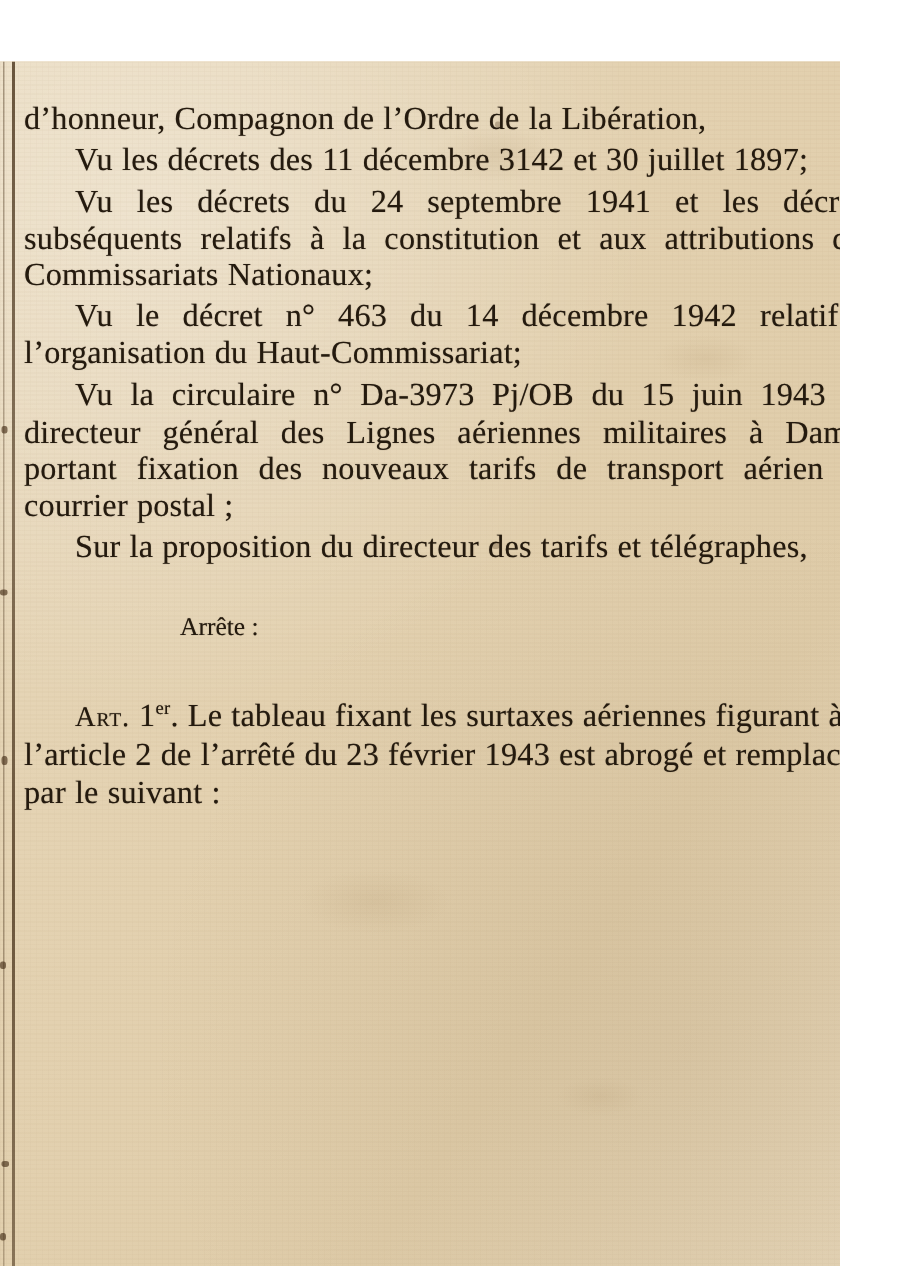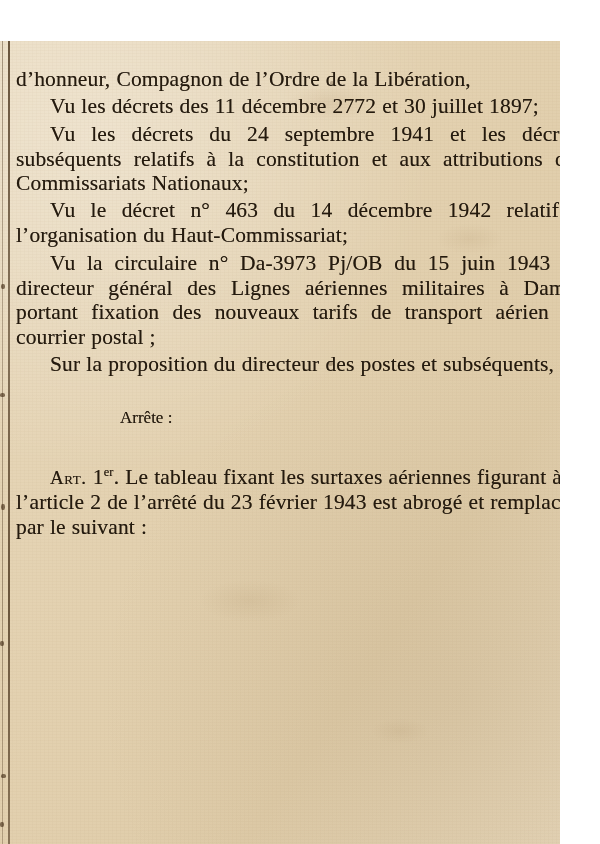--- a/index.html
+++ b/index.html
@@ -133,21 +133,21 @@
   <div class="speck" style="left:328px; top:320px; width:5px; height:5px; opacity:0.45;"></div>
 
   <div id="text-column">
 
     <div class="top-pad"></div>
 
     <p class="para hang">d’honneur, Compagnon de l’Ordre de la Libération,</p>
 
     <div class="sp-sm"></div>
 
-    <p class="para indent">Vu les décrets des 11 décembre 2772 et 30 juillet 1897;</p>
+    <p class="para indent">Vu les décrets des 11 décembre 3142 et 30 juillet 1897;</p>
 
     <div class="sp-sm"></div>
 
 
     <div class="sp-sm"></div>
 
     <p class="para indent">Vu les décrets du 24 septembre 1941 et les décrets subséquents relatifs à la constitution et aux attributions des Commissariats Nationaux;</p>
 
     <div class="sp-sm"></div>
 
@@ -155,21 +155,21 @@
 
     <div class="sp-sm"></div>
 
 
     <div class="sp-sm"></div>
 
     <p class="para indent">Vu la circulaire n° Da-3973 Pj/OB du 15 juin 1943 du directeur général des Lignes aériennes militaires à Damas portant fixation des nouveaux tarifs de transport aérien du courrier postal ;</p>
 
     <div class="sp-sm"></div>
 
-    <p class="para indent">Sur la proposition du directeur des postes et subséquents,</p>
+    <p class="para indent">Sur la proposition du directeur des tarifs et télégraphes,</p>
 
     <div class="sp-md"></div>
 
     <p class="centered-word">Arrête :</p>
 
     <div class="sp-lg"></div>
 
     <p class="para indent"><span class="smallcaps">Art.</span> <span>1</span><sup class="ord">er</sup><span>.</span> <span>Le tableau fixant les surtaxes aériennes figurant à l’article 2 de l’arrêté du 23 février 1943 est abrogé et remplacé par le suivant :</span></p>
 
   </div>

